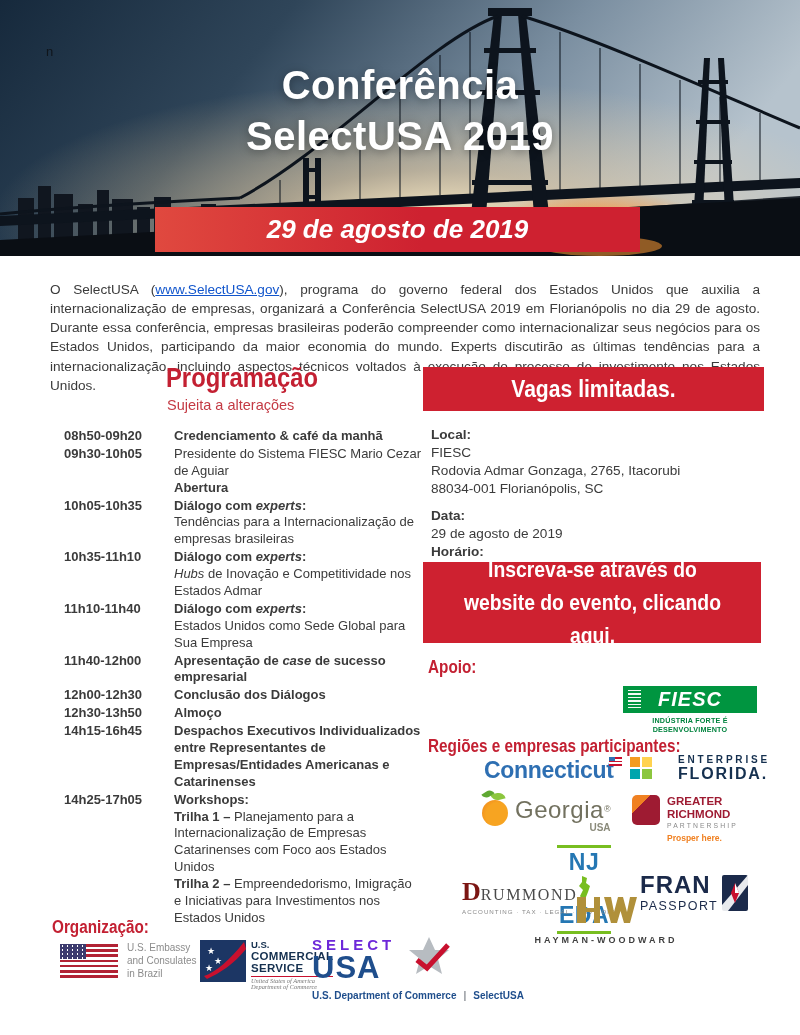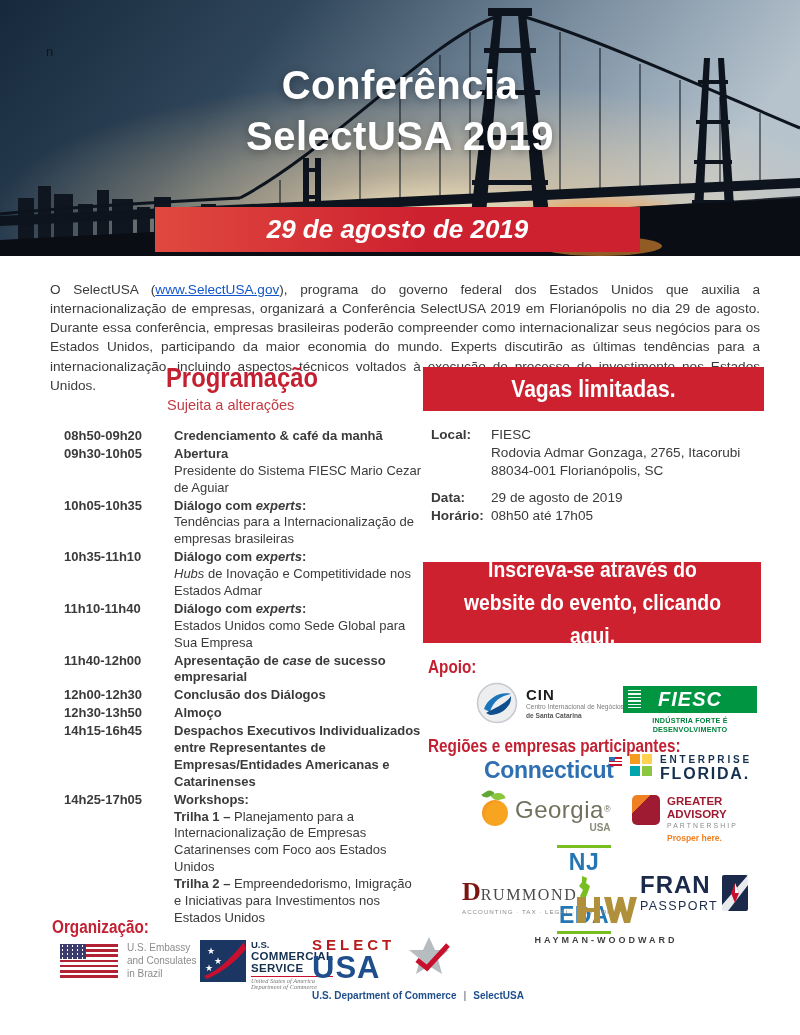--- a/index.html
+++ b/index.html
@@ -31,21 +31,21 @@
   .sched-row{display:flex;margin-bottom:1px;}
   .sched-time{width:110px;flex:none;font-weight:700;}
   .sched-desc{flex:1;}
   .b{font-weight:700;}
   .i{font-style:italic;margin-top:13px;}
 
   
   .vagas-banner{position:absolute;left:423px;top:367px;width:341px;height:44px;background:#ce2130;
       display:flex;align-items:center;justify-content:center;color:#fff;font-size:24px;font-weight:700;}
   .event-info{position:absolute;left:431px;top:426px;width:332px;font-size:13.6px;line-height:1.33;}
-  .info-row{display:flex;}
+  .info-row{display:flex;flex-direction:column;}
   .info-label{width:60px;flex:none;font-weight:700;}
   .info-gap{margin-top:9px;}
   .cta-banner{position:absolute;left:423px;top:562px;width:338px;height:81px;background:#ce2130;
       display:flex;align-items:center;justify-content:center;text-align:center;color:#fff;
       font-size:22px;font-weight:700;line-height:1.5;cursor:pointer;}
   .section-title{position:absolute;color:#c32032;font-size:18px;font-weight:700;}
   .apoio-title{left:428px;top:657px;}
   .regioes-title{left:428px;top:736px;}
   .org-title{left:52px;top:917px;}
 
@@ -62,21 +62,21 @@
   .fiesc-box::before{content:"";position:absolute;left:5px;top:4px;bottom:4px;width:13px;
       background:repeating-linear-gradient(180deg,rgba(255,255,255,.95) 0 1.4px,transparent 1.4px 3.4px);}
   .fiesc-tag{margin-top:3px;color:#00833e;font-size:7.2px;font-weight:700;letter-spacing:.2px;}
 
   .ct-logo{position:absolute;left:484px;top:757px;color:#2e6fb2;font-size:23px;font-weight:700;
       letter-spacing:-.3px;}
   .ct-flag{display:inline-block;width:13px;height:9px;margin-left:-5px;vertical-align:top;
       background:repeating-linear-gradient(180deg,#c8102e 0 1.8px,#fff 1.8px 3.6px);position:relative;}
   .ct-flag::before{content:"";position:absolute;left:0;top:0;width:6px;height:4px;background:#2e6fb2;}
 
-  .ef-logo{position:absolute;left:630px;top:754px;display:flex;gap:6px;}
+  .ef-logo{position:absolute;left:630px;top:754px;display:flex;align-items:center;gap:24px;}
   .ef-icon{width:24px;height:24px;display:grid;grid-template-columns:10px 10px;
       grid-template-rows:10px 10px;gap:2px;transform:rotate(0deg);}
   .ef-icon span{display:block;}
   .ef-sq1{background:#f49b20;}.ef-sq2{background:#ffd24f;}.ef-sq3{background:#00a5ad;}.ef-sq4{background:#8cc63e;}
   .ef-l1{font-size:10px;letter-spacing:2.8px;color:#15304f;font-weight:600;}
   .ef-l2{font-size:16px;letter-spacing:1.8px;color:#15304f;font-weight:700;}
 
   .ga-logo{position:absolute;left:482px;top:796px;display:flex;align-items:flex-start;}
   .ga-peach{width:26px;height:26px;border-radius:50%;flex:none;margin:4px 7px 0 0;
       background:radial-gradient(circle at 62% 58%,#f7a421 55%,#ee7e1b);position:relative;}
@@ -123,21 +123,21 @@
 
   .comm-service{position:absolute;left:200px;top:940px;display:flex;gap:5px;}
   .cs-text{line-height:1;}
   .cs-l1{font-size:9.5px;font-weight:700;color:#15304f;}
   .cs-l2,.cs-l3{font-size:11.5px;font-weight:700;color:#15304f;letter-spacing:.3px;line-height:1.05;}
   .cs-small{font-size:6.4px;font-style:italic;color:#777;margin-top:2px;
       font-family:"Liberation Serif","DejaVu Serif",serif;border-top:1px solid #c8102e;padding-top:1px;}
 
   .selectusa{position:absolute;left:312px;top:936px;width:210px;}
   .su-mark{position:relative;width:140px;}
-  .su-l1{font-size:15px;letter-spacing:4px;color:#b91c1c;font-weight:600;}
+  .su-l1{font-size:15px;letter-spacing:4px;color:#6d28d9;font-weight:600;}
   .su-l2{font-size:31px;font-weight:700;color:#1f4e8c;letter-spacing:1px;line-height:.95;}
   .su-star{position:absolute;left:96px;top:0;}
   .su-tagline{margin-top:8px;font-size:10px;font-weight:700;color:#1f4e8c;white-space:nowrap;}
   .su-sep{color:#8a8f95;padding:0 7px;}
 </style>
 </head>
 <body>
 
 <div class="page">
 
@@ -240,22 +240,22 @@
   <div id="schedule">
       <div class="sched-row">
         <div class="sched-time">08h50-09h20</div>
         <div class="sched-desc">
           <div><span class="b">Credenciamento &amp; café da manhã</span></div>
         </div>
       </div>
       <div class="sched-row">
         <div class="sched-time">09h30-10h05</div>
         <div class="sched-desc">
+          <div><span>Presidente do Sistema FIESC Mario Cezar de Aguiar</span></div>
           <div><span class="b">Abertura</span></div>
-          <div><span>Presidente do Sistema FIESC Mario Cezar de Aguiar</span></div>
         </div>
       </div>
       <div class="sched-row">
         <div class="sched-time">10h05-10h35</div>
         <div class="sched-desc">
           <div><span class="b">Diálogo com </span><span class="b i">experts</span><span class="b">:</span></div>
           <div><span>Tendências para a Internacionalização de empresas brasileiras</span></div>
         </div>
       </div>
       <div class="sched-row">
@@ -330,34 +330,20 @@
   </div>
 
   <div class="cta-banner">
     <span class="cond-c" style="width:92%">Inscreva-se através do website do evento, clicando aqui.</span>
   </div>
 
   <div class="section-title apoio-title">
     <span class="cond">Apoio:</span>
   </div>
 
-  <div class="cin">
-    <svg width="42" height="42" viewBox="0 0 42 42">
-      <circle cx="21" cy="21" r="19.5" fill="#eceef0" stroke="#c6c9cd" stroke-width="1.5"></circle>
-      <path d="M8 27 C 12 15, 26 9, 35 12 C 27 13, 17 18, 14 30 Z" fill="#1b75bb"></path>
-      <path d="M10 31 C 18 26, 30 22, 35 14 C 36 24, 26 33, 14 33 Z" fill="#0e4e8c"></path>
-    </svg>
-    <div>
-      <div class="cin-name">CIN</div>
-      <div class="cin-sub">
-        <div>Centro Internacional de Negócios</div>
-        <div class="b2">de Santa Catarina</div>
-      </div>
-    </div>
-  </div>
 
   <div class="fiesc">
     <div class="fiesc-box">FIESC</div>
     <div class="fiesc-tag">INDÚSTRIA FORTE É DESENVOLVIMENTO</div>
   </div>
 
   <div class="section-title regioes-title">
     <span class="cond">Regiões e empresas participantes:</span>
   </div>
 
@@ -381,21 +367,21 @@
     <div class="ga-text">
       <span class="ga-name">Georgia</span><span class="ga-reg">®</span>
       <div class="ga-usa">USA</div>
     </div>
   </div>
 
   <div class="gr-logo">
     <div class="gr-icon"></div>
     <div>
       <div class="gr-l1">GREATER</div>
-      <div class="gr-l2">ADVISORY</div>
+      <div class="gr-l2">RICHMOND</div>
       <div class="gr-l3">PARTNERSHIP</div>
       <div class="gr-tag">Prosper here.</div>
     </div>
   </div>
 
   <div class="nj-logo">
     <span>NJ</span>
     <svg width="13" height="26" viewBox="0 0 13 26">
       <path d="M4 0 L9 2 L8 7 L12 10 L10 16 L6 26 L2 20 L5 14 L1 10 L4 6 Z" fill="#78be20"></path>
     </svg>

